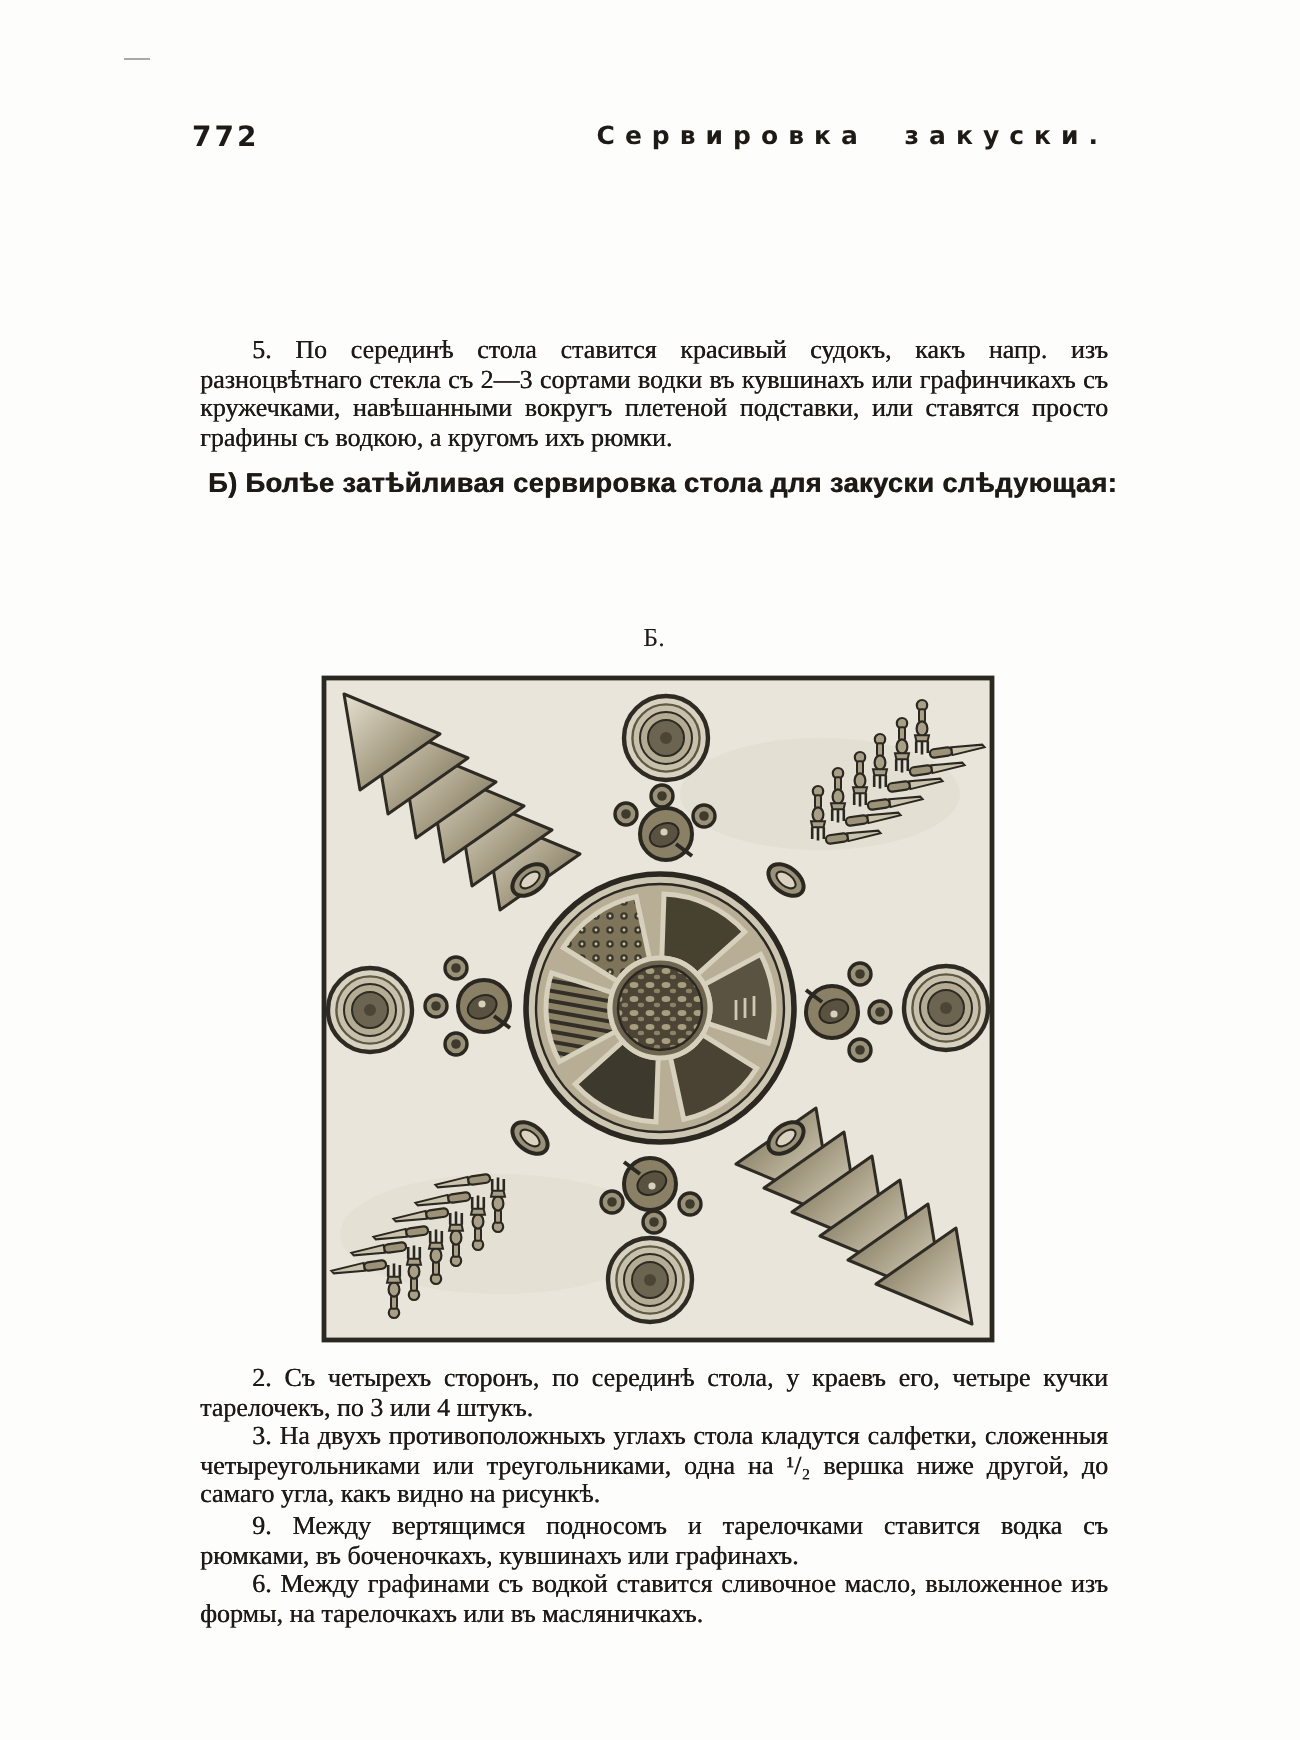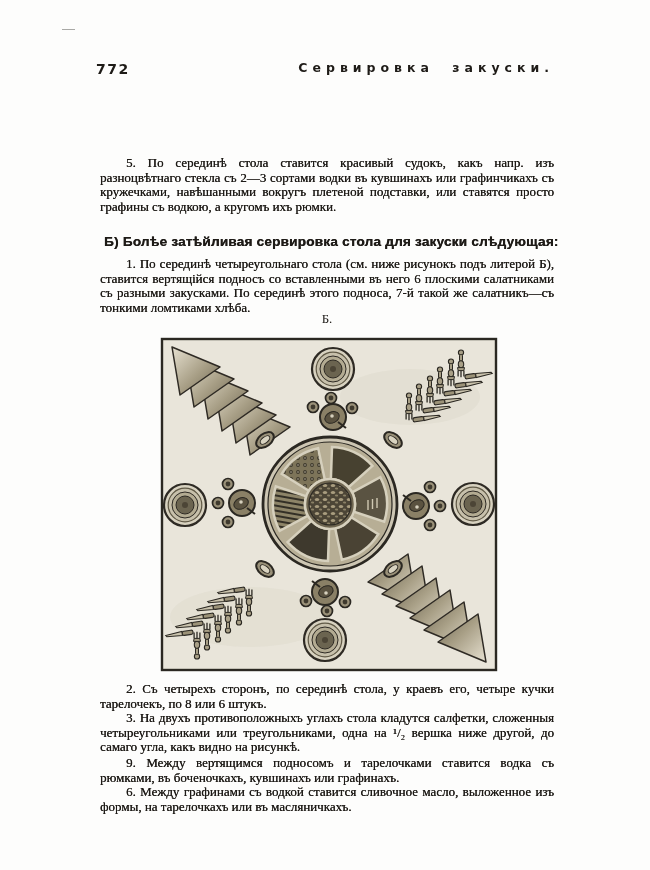--- a/index.html
+++ b/index.html
@@ -41,25 +41,24 @@
 <div class="page">
 
   <div class="artifact-dash"></div>
 
   <div class="header-row">
     <span class="page-number">772</span>
     <span class="running-header">Сервировка закуски.</span>
   </div>
 
 
-  <p class="par indent" style="top:156px">5. По серединѣ стола ставится красивый судокъ, какъ напр. изъ разноцвѣтнаго стекла съ 2—3 сортами водки въ кувшинахъ или графинчикахъ съ кружечками, навѣшанными вокругъ плетеной подставки, или ставятся просто графины съ водкою, а кругомъ ихъ рюмки.</p>
+  <p class="par indent" style="top:168px">5. По серединѣ стола ставится красивый судокъ, какъ напр. изъ разноцвѣтнаго стекла съ 2—3 сортами водки въ кувшинахъ или графинчикахъ съ кружечками, навѣшанными вокругъ плетеной подставки, или ставятся просто графины съ водкою, а кругомъ ихъ рюмки.</p>
 
   <h2 class="section-heading">Б) Болѣе затѣйливая сервировка стола для закуски слѣдующая:</h2>
 
-  <p class="par indent" style="top:257px">1. По серединѣ четыреугольнаго стола (см. ниже рисунокъ подъ литерой Б), ставится вертящійся подносъ со вставленными въ него 6 плоскими салатниками съ разными закусками. По серединѣ этого подноса, 7-й такой же салатникъ—съ тонкими ломтиками хлѣба.</p>
 
   <p class="figure-label">Б.</p>
 
   <div class="figure">
     <svg width="338" height="335" viewBox="0 0 338 335" xmlns="http://www.w3.org/2000/svg">
       <defs>
         <linearGradient id="gNap" x1="0" y1="0" x2="1" y2="1">
           <stop offset="0" stop-color="#e7e1d1"></stop>
           <stop offset="0.55" stop-color="#a79e85"></stop>
           <stop offset="1" stop-color="#6f6753"></stop>
@@ -181,18 +180,18 @@
           <path d="M0.9,-25.0 L2.0,-57.0 A57,57 0 0 1 42.4,-38.1 L18.6,-16.7 A25,25 0 0 0 0.9,-25.0 Z" fill="#474130"></path>
           <path d="M22.1,-11.7 L50.3,-26.8 A57,57 0 0 1 54.2,17.6 L23.8,7.7 A25,25 0 0 0 22.1,-11.7 Z" fill="#5a5342"></path>
         </g>
         <path d="M38,-4 L38,6 M42.5,-5 L42.5,5 M47,-6 L47,4" stroke="#cfc8b2" stroke-width="1.4" fill="none"></path>
         <circle r="25" fill="#6e6550" stroke="#d6d0bd" stroke-width="2.5"></circle>
         <circle r="21" fill="url(#pBread)" stroke="#2b2822" stroke-width="1.2"></circle>
       </g>
     </svg>
   </div>
 
-  <p class="par indent" style="top:682px">2. Съ четырехъ сторонъ, по серединѣ стола, у краевъ его, четыре кучки тарелочекъ, по 8 или 6 штукъ.</p>
+  <p class="par indent" style="top:682px">2. Съ четырехъ сторонъ, по серединѣ стола, у краевъ его, четыре кучки тарелочекъ, по 3 или 4 штукъ.</p>
   <p class="par indent" style="top:711px">3. На двухъ противоположныхъ углахъ стола кладутся салфетки, сложенныя четыреугольниками или треугольниками, одна на ¹/₂ вершка ниже другой, до самаго угла, какъ видно на рисункѣ.</p>
   <p class="par indent" style="top:756px">9. Между вертящимся подносомъ и тарелочками ставится водка съ рюмками, въ боченочкахъ, кувшинахъ или графинахъ.</p>
   <p class="par indent" style="top:785px">6. Между графинами съ водкой ставится сливочное масло, выложенное изъ формы, на тарелочкахъ или въ масляничкахъ.</p>
 
 </div>
 
 </body></html>

